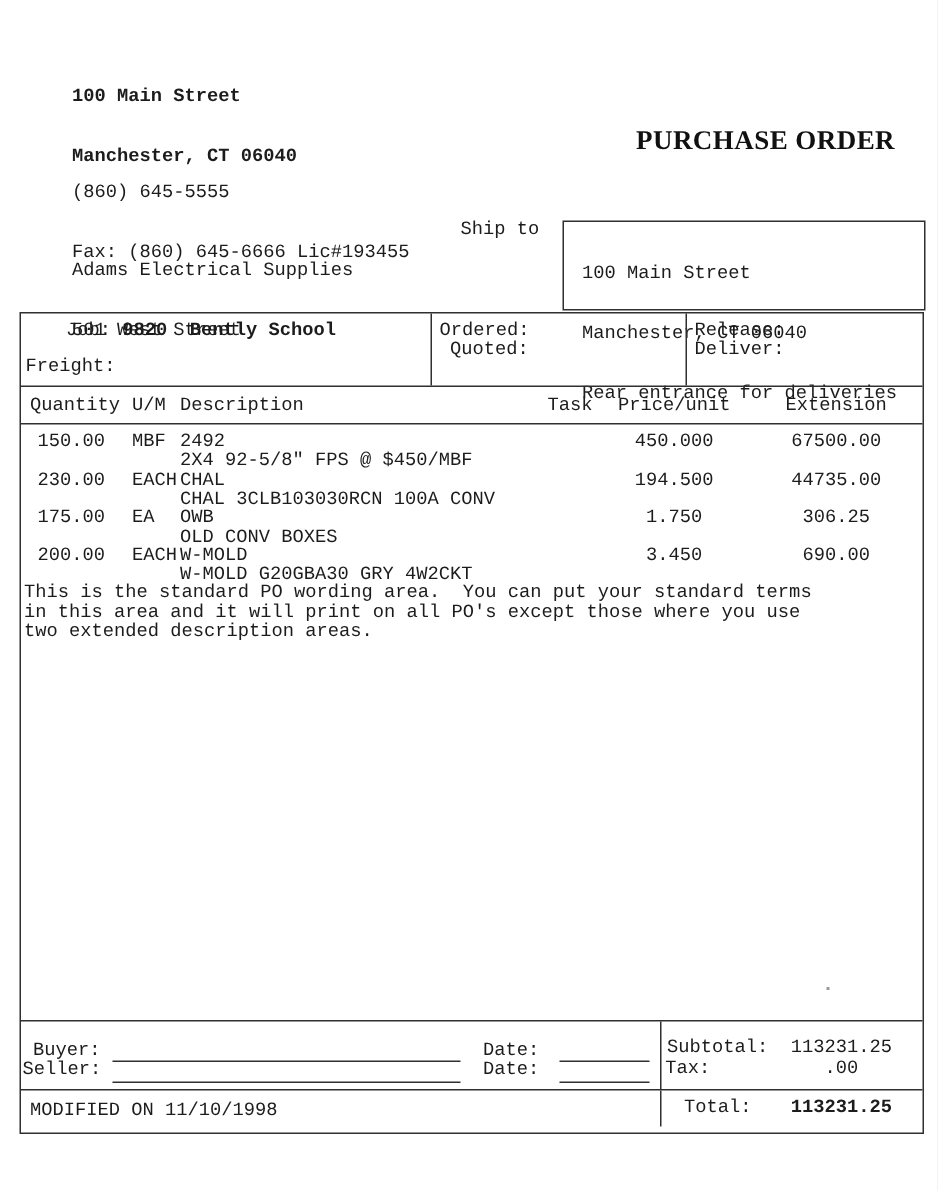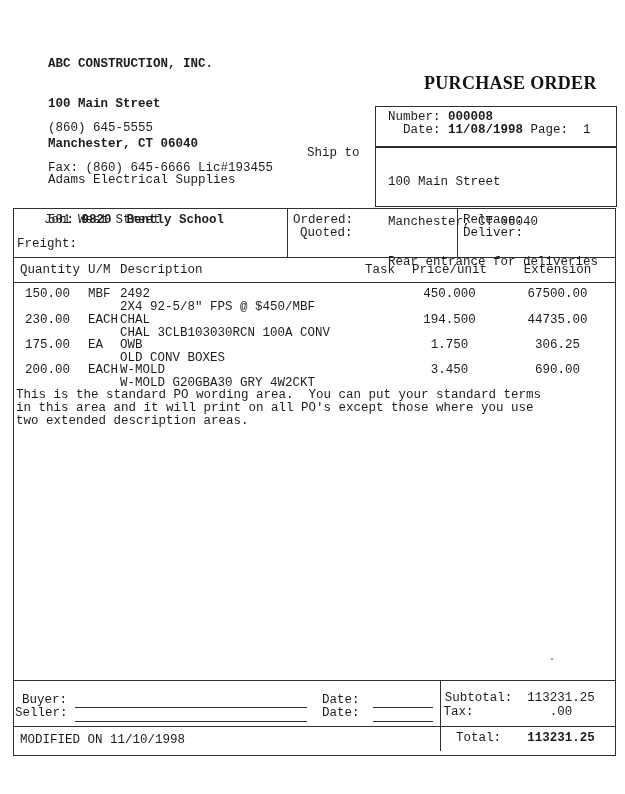--- a/index.html
+++ b/index.html
@@ -26,36 +26,31 @@
   .rt { text-align:center; }
   .ul { position:absolute; border-top:1px solid #2f2f2f; height:0; }
   .speck { position:absolute; width:2px; height:2px; background:#9a9a9a; }
 </style>
 </head>
 <body>
 
 <div class="page">
 
   <div class="blk bold" style="left:48px;top:31px">
-    <div>ABC CONSTRUCTION, INC.</div>
     <div>100 Main Street</div>
     <div>Manchester, CT 06040</div>
   </div>
 
-  <div class="serif-title" style="left:424px;top:73px">PURCHASE ORDER</div>
+  <div class="serif-title" style="left:424px;top:83px">PURCHASE ORDER</div>
 
   <div class="blk" style="left:48px;top:95px">
     <div>(860) 645-5555</div>
     <div>Fax: (860) 645-6666 Lic#193455</div>
   </div>
 
-  <div class="box" style="left:375px;top:106px;width:242px;height:41px">
-    <div class="line" style="left:12px;top:4px"><span>Number:</span> <b>000008</b></div>
-    <div class="line" style="left:12px;top:17px">  <span>Date:</span> <b>11/08/1998</b> <span>Page:</span>  <span>1</span></div>
-  </div>
 
   <div class="blk" style="left:48px;top:147px">
     <div>Adams Electrical Supplies</div>
     <div>501 West Street</div>
   </div>
 
   <div class="line" style="left:307px;top:147px">Ship to</div>
 
   <div class="box" style="left:375px;top:147px;width:242px;height:60px">
     <div class="blk" style="left:12px;top:1px">

